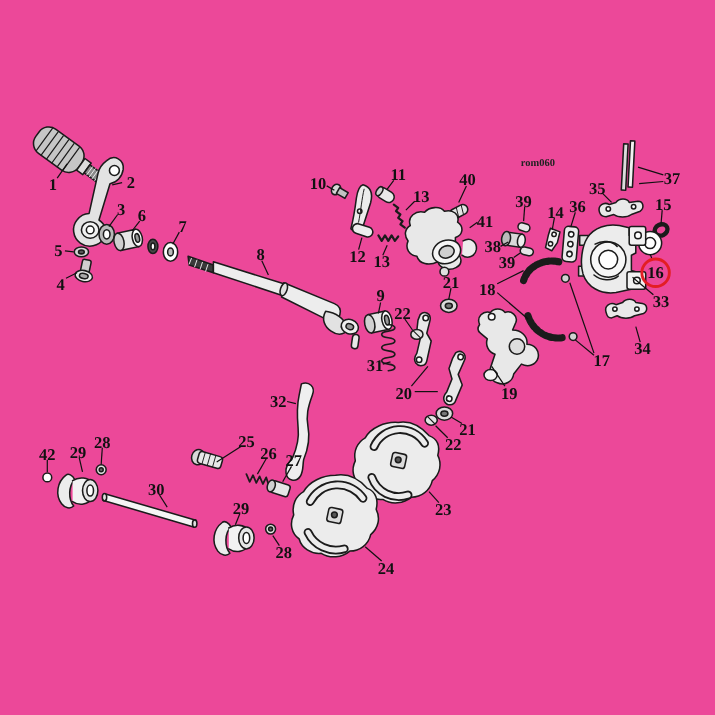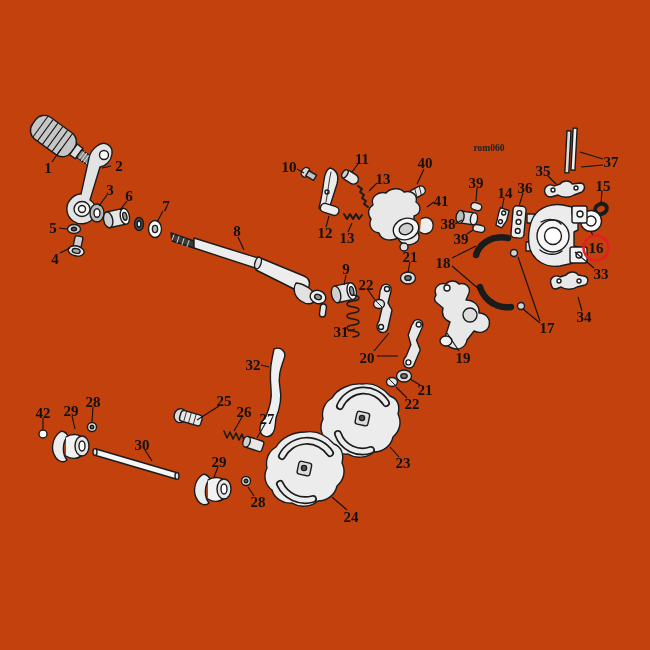--- a/index.html
+++ b/index.html
@@ -1,16 +1,16 @@
 <!DOCTYPE html>
 <html><head>
 <meta charset="utf-8">
 <style>
   html,body{margin:0;padding:0;background:#fff;}
-  .canvas{position:relative;width:650px;height:650px;background:#c2410c;overflow:hidden;
+  .canvas{position:relative;width:650px;height:650px;background:#ec4899;overflow:hidden;
           font-family:"Liberation Serif", serif;}
   svg{display:block;}
   .part-label{font-family:"Liberation Serif", serif;font-weight:bold;font-size:15px;fill:#111;
               text-anchor:middle;}
   .figure-code{font-family:"Liberation Serif", serif;font-weight:bold;font-size:9.5px;fill:#222;
                text-anchor:middle;}
   .leader{stroke:#111;stroke-width:1.1;fill:none;}
   .ink{stroke:#1b1b1b;stroke-width:1.4;stroke-linejoin:round;stroke-linecap:round;}
 </style>
 </head>

